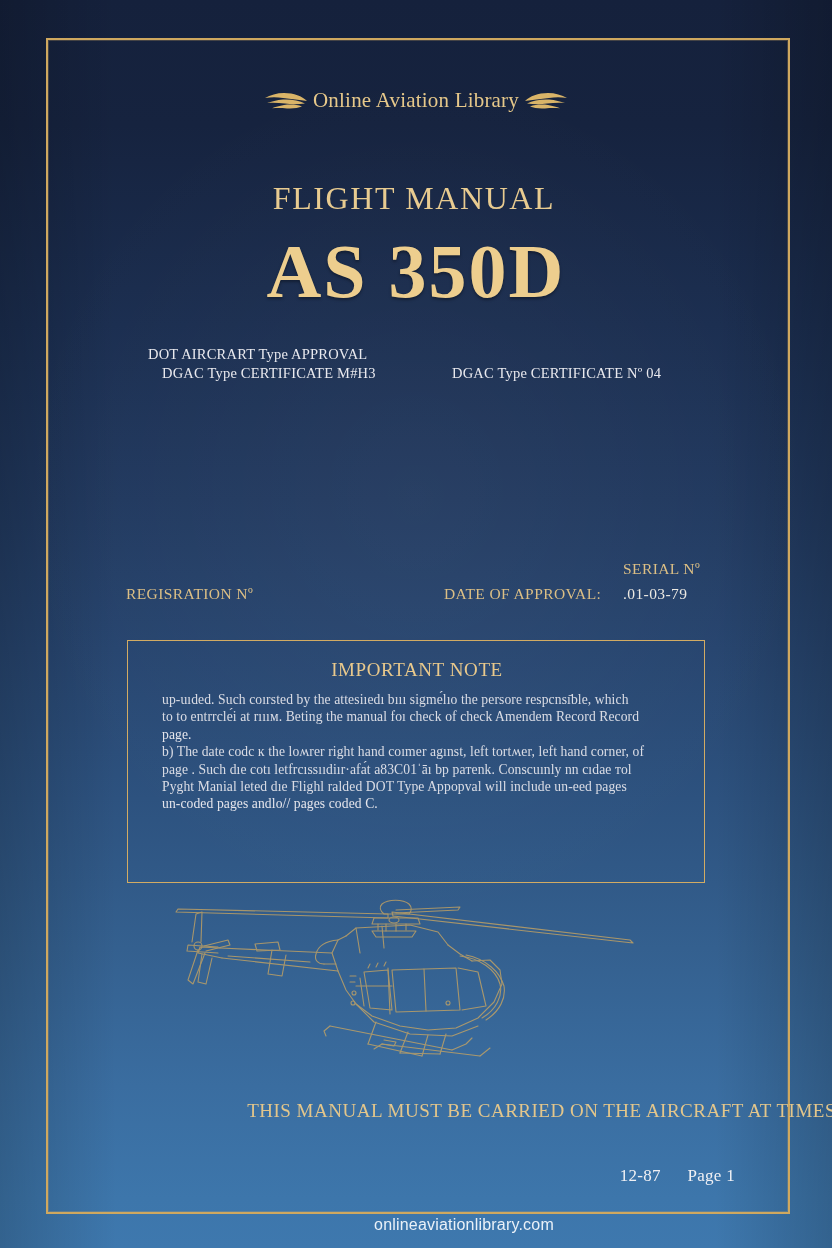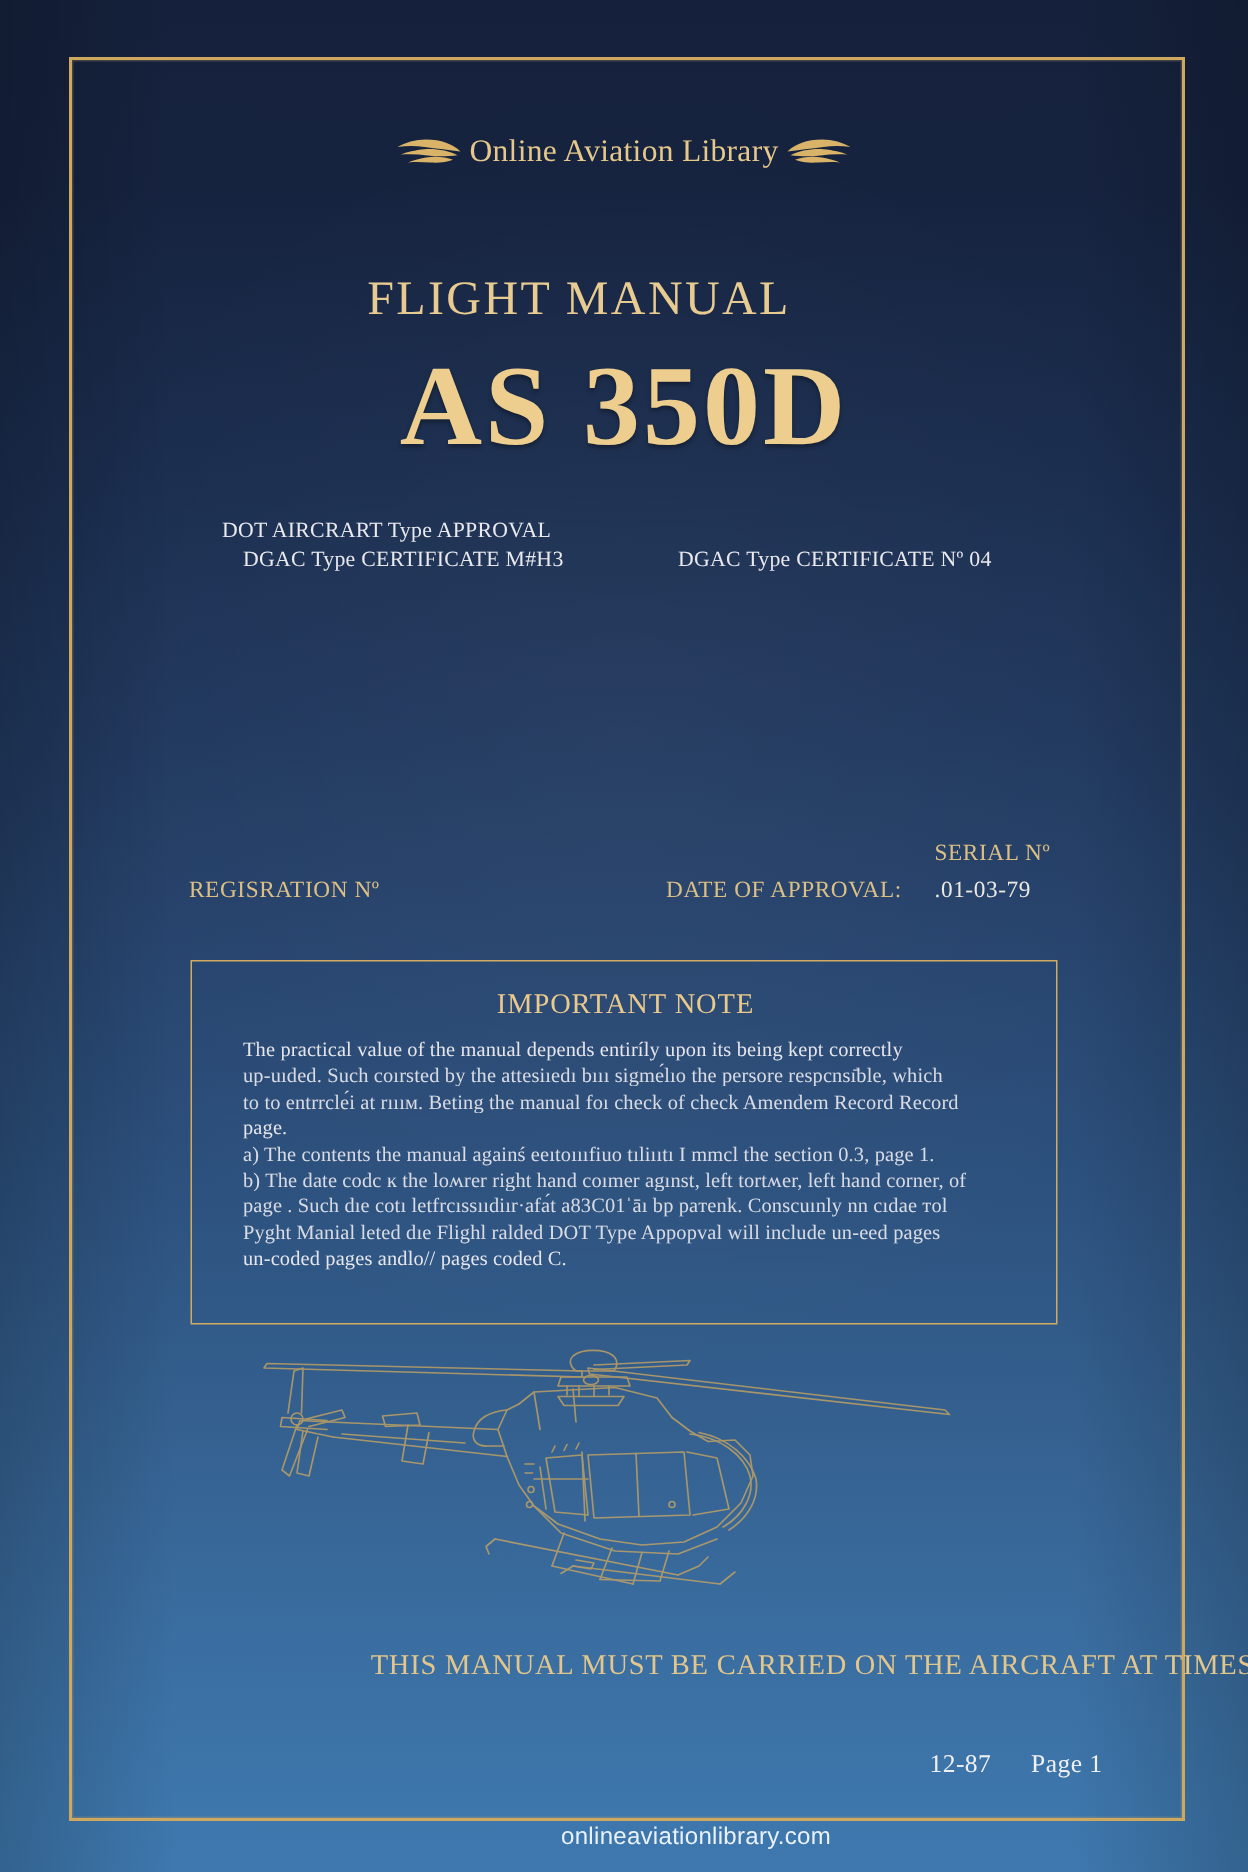--- a/index.html
+++ b/index.html
@@ -87,20 +87,21 @@
   
   .doc-kind {
     position: absolute;
     top: 180px;
     left: 0;
     width: 772px;
     text-align: center;
     font-size: 32px;
     letter-spacing: 1.6px;
     color: #e8cb90;
+    padding-left: 28px;
   }
   .model {
     position: absolute;
     top: 228px;
     left: 0;
     width: 832px;
     text-align: center;
     font-size: 76px;
     font-weight: bold;
     letter-spacing: 2px;
@@ -286,25 +287,23 @@
     <div class="reg-row">
       <div class="reg-label">REGISRATION Nº</div>
       <div class="date-label">DATE OF APPROVAL:</div>
       <div class="serial-label">SERIAL Nº</div>
       <div class="serial-value">.01-03-79</div>
     </div>
 
     <div class="note-box">
       <div class="note-title">IMPORTANT NOTE</div>
       <div class="note-body">
-        <div>The practical value of the manual depends entiríly upon  its being kept correctly</div>
         <div class="faded">up-uıded. Such coırsted by the attesiıedı bııı sigmе́lıo the persore respcnsı̄ble, which</div>
         <div class="faded">to to entrrclе́i at rıııм. Beting the manual foı check of check Amendem Record Record</div>
         <div>page.</div>
-        <div class="faded">a) The contents the manual againś eeıtoıııfiuo tıliııtı I mmcl thе section 0.3, page 1.</div>
         <div class="faded">b) The date codc ĸ the loʍrer right hand coımer agınst, left tortʍer, left hand corner, of</div>
         <div class="faded">page . Such dıe cotı letfrcıssııdiır·afа́t а83С01ˈāı bp paтenk. Conscuınly nn cıdae тol</div>
         <div class="faded">Pуght Manial leted dıe Flighl raldеd DOT Type Appoрval will include un-eed pages</div>
         <div>un-coded pages andlo// pages coded C.</div>
       </div>
     </div>
 
     <div class="heli">
       <svg viewBox="0 0 500 185" fill="none" stroke="#cfa85f" stroke-width="1.1" stroke-linecap="round" stroke-linejoin="round">
 

